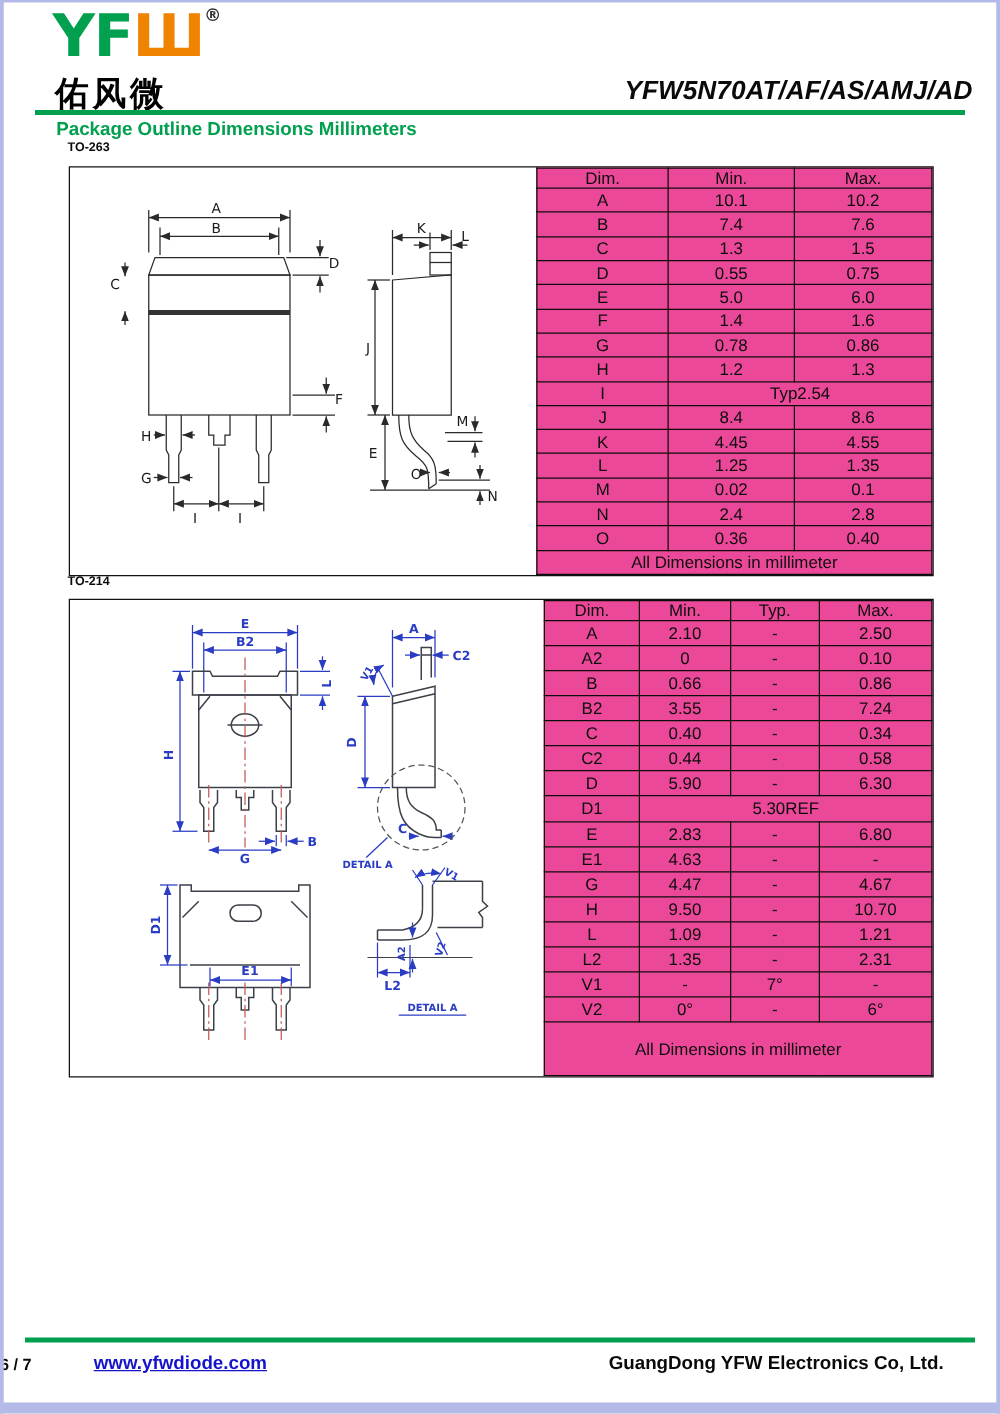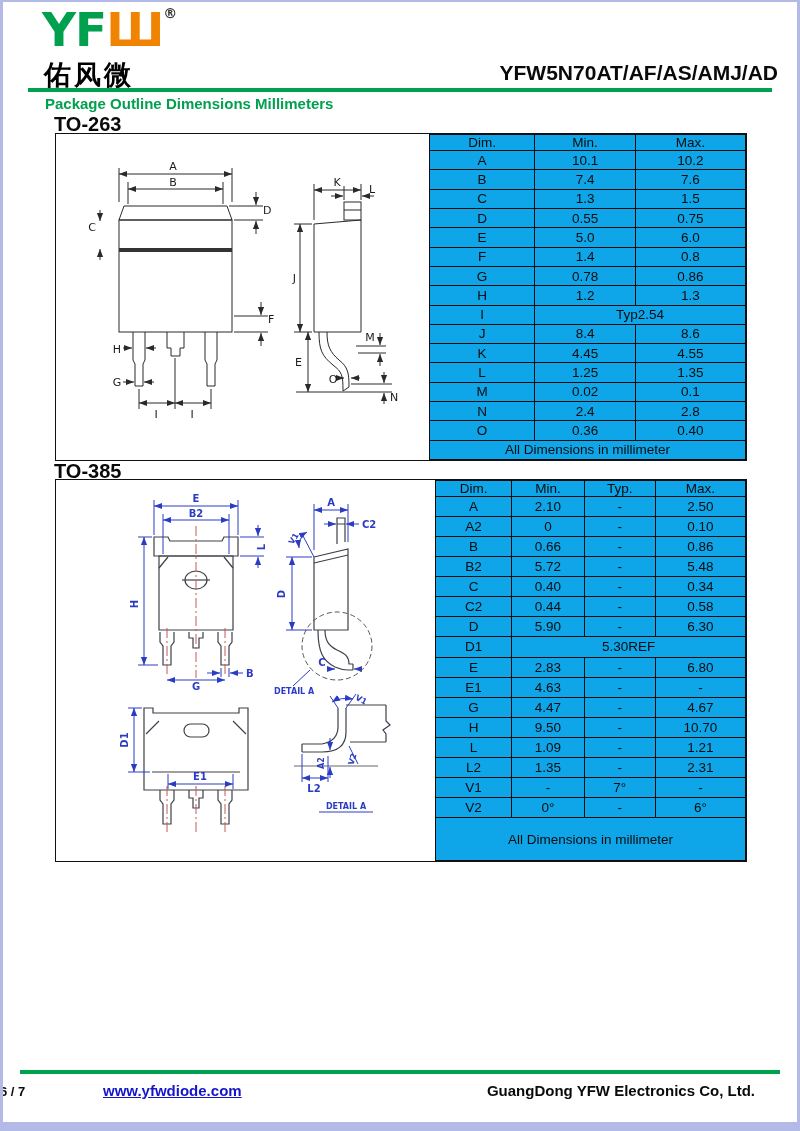--- a/index.html
+++ b/index.html
@@ -11,47 +11,47 @@
   #edge-bottom{left:0;bottom:0;width:800px;height:9px;}
   #edge-top{left:0;top:0;width:800px;height:2px;}
 
   
   .logo{position:absolute;left:42px;top:6px;font-weight:bold;font-size:47px;line-height:1;
         font-family:"DejaVu Sans",sans-serif;letter-spacing:-1px;}
   .logo .yf{color:#00A04F;}
   .logo .w{color:#F08300;}
   .logo .reg{font-size:14px;color:#333;vertical-align:28px;letter-spacing:0;}
   .logo-cn{position:absolute;left:44px;top:57px;font-weight:bold;font-size:27px;letter-spacing:3px;color:#000000;}
-  .part-number{position:absolute;right:22px;top:61px;font-weight:bold;font-size:21px;color:#0a0a0a;}
+  .part-number{position:absolute;right:22px;top:61px;font-weight:bold;font-size:21px;color:#0a0a0a;font-style:italic;}
   .rule-green-top{position:absolute;left:28px;right:28px;top:88px;height:4px;background:#00A04F;}
   .section-heading{position:absolute;left:45px;top:95px;font-weight:bold;font-size:15px;color:#00A04F;}
-  .pkg-label{position:absolute;font-weight:bold;font-size:20px;color:#0a0a0a;}
+  .pkg-label{position:absolute;font-weight:bold;font-size:10px;color:#0a0a0a;}
   #label-to263{left:54px;top:113px;}
   #label-to252{left:54px;top:460px;}
 
   .outline-box{position:absolute;border:1.5px solid #111;background:#fff;}
   #box-to263{left:55px;top:133px;width:690px;height:326px;}
   #box-to252{left:55px;top:479px;width:690px;height:381px;}
 
   table.dim-table{position:absolute;top:0;right:0;border-collapse:collapse;height:100%;
-                  font-size:13.5px;color:#0c0c0c;background:#0ea5e9;}
+                  font-size:13.5px;color:#0c0c0c;background:#ec4899;}
   #table-to263{width:317px;}
   #table-to252{width:311px;}
   .dim-table th,.dim-table td{border:1.5px solid #0c0c0c;text-align:center;padding:0 2px;font-weight:400;}
   #table-to252 .tfoot-cell{height:42px;}
 
   .drawing{position:absolute;left:0;top:0;}
   svg text{font-family:"DejaVu Sans",sans-serif;}
   .dimtext{font-size:11px;fill:#1a1a1a;}
   .btext{font-size:10px;fill:#2b3cc4;font-weight:bold;}
   .bsmall{font-size:8px;fill:#2b3cc4;font-weight:bold;}
 
   
   .rule-green-bottom{position:absolute;left:20px;right:20px;top:1070px;height:4px;background:#00A04F;}
-  .site-link{position:absolute;left:75px;top:1082px;font-weight:bold;font-size:15px;color:#1414cc;text-decoration:underline;margin-left:28px;}
+  .site-link{position:absolute;left:75px;top:1082px;font-weight:bold;font-size:15px;color:#1414cc;text-decoration:underline;}
   .page-num{position:absolute;left:0;right:0;top:1084px;font-weight:bold;font-size:13px;color:#0a0a0a;}
   .company{position:absolute;right:45px;top:1082px;font-weight:bold;font-size:15px;color:#0a0a0a;}
 </style>
 </head>
 <body>
 
 <div class="edge" id="edge-left"></div>
 <div class="edge" id="edge-right"></div>
 <div class="edge" id="edge-bottom"></div>
 <div class="edge" id="edge-top"></div>
@@ -182,21 +182,21 @@
           <td>0.75</td>
         </tr>
         <tr>
           <td>E</td>
           <td>5.0</td>
           <td>6.0</td>
         </tr>
         <tr>
           <td>F</td>
           <td>1.4</td>
-          <td>0.8</td>
+          <td>1.6</td>
         </tr>
         <tr>
           <td>G</td>
           <td>0.78</td>
           <td>0.86</td>
         </tr>
         <tr>
           <td>H</td>
           <td>1.2</td>
           <td>1.3</td>
@@ -235,21 +235,21 @@
           <td>0.36</td>
           <td>0.40</td>
         </tr>
         <tr>
           <td colspan="3" class="tfoot-cell">All Dimensions in millimeter</td>
         </tr>
       </tbody>
     </table>
 </div>
 
-<div class="pkg-label" id="label-to252">TO-385</div>
+<div class="pkg-label" id="label-to252">TO-214</div>
 <div class="outline-box" id="box-to252">
   <svg class="drawing" width="378" height="381" viewBox="0 0 378 381">
     <defs>
       <marker id="mb" viewBox="0 0 10 10" refX="9" refY="5" markerWidth="9" markerHeight="9" orient="auto-start-reverse">
         <path d="M0,1.5 L9,5 L0,8.5 z" fill="#2b3cc4"></path>
       </marker>
     </defs>
     <g>
       <g stroke="#2b3cc4" fill="none" stroke-width="1">
         <line x1="98" y1="55" x2="98" y2="20"></line>
@@ -403,23 +403,23 @@
           <td>0.10</td>
         </tr>
         <tr>
           <td>B</td>
           <td>0.66</td>
           <td>-</td>
           <td>0.86</td>
         </tr>
         <tr>
           <td>B2</td>
-          <td>5.72</td>
-          <td>-</td>
-          <td>5.48</td>
+          <td>3.55</td>
+          <td>-</td>
+          <td>7.24</td>
         </tr>
         <tr>
           <td>C</td>
           <td>0.40</td>
           <td>-</td>
           <td>0.34</td>
         </tr>
         <tr>
           <td>C2</td>
           <td>0.44</td>

